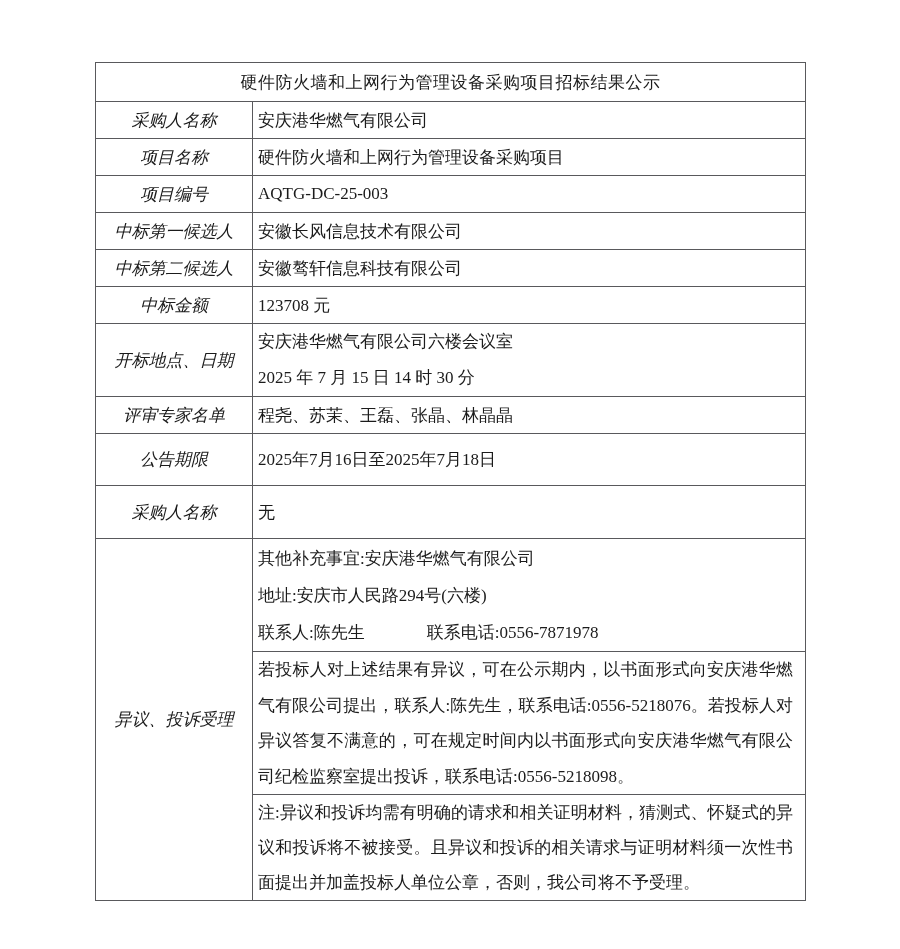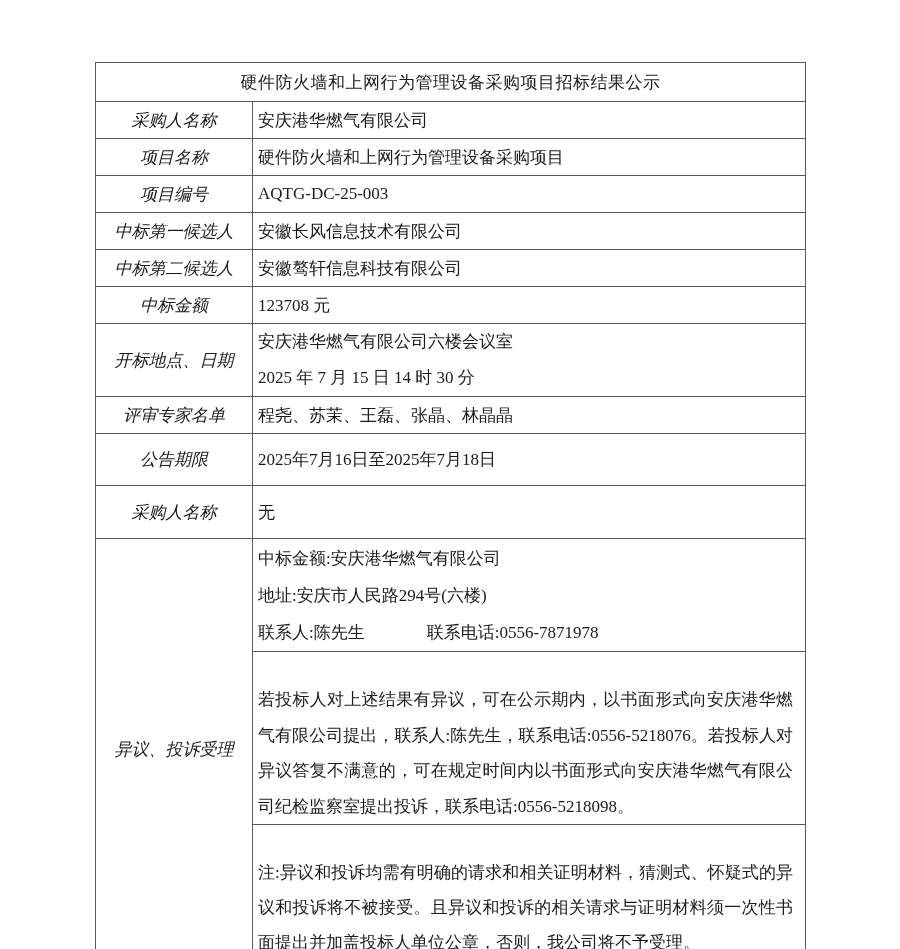--- a/index.html
+++ b/index.html
@@ -32,21 +32,21 @@
   tr.experts { height: 37px; }
   tr.period { height: 52px; }
   tr.other { height: 53px; }
   tr.obj-1 { height: 113px; }
   tr.obj-2 { height: 141px; }
   tr.obj-3 { height: 106px; }
   .two-line div { line-height: 36px; height: 36px; }
   td.contact-cell { vertical-align: middle; }
   .contact-line { line-height: 37px; height: 37px; white-space: nowrap; }
   .contact-gap { margin-left: 62px; }
-  .para { text-align: justify; margin-top: 30px; }
+  .para { text-align: justify; }
   td.procedure-cell .para { line-height: 35.5px; }
   td.note-cell .para { line-height: 35px; }
 </style>
 </head>
 <body>
 
 <div class="page">
   <table class="doc">
     <colgroup>
         <col class="c1">
@@ -107,21 +107,21 @@
     </tr>
 
     <tr class="other">
       <td class="label">采购人名称</td>
       <td class="value">无</td>
     </tr>
 
     <tr class="obj-1">
       <td class="label" rowspan="3">异议、投诉受理</td>
       <td class="value contact-cell">
-        <div class="contact-line">中标金额:安庆港华燃气有限公司</div>
+        <div class="contact-line">其他补充事宜:安庆港华燃气有限公司</div>
         <div class="contact-line">地址:安庆市人民路294号(六楼)</div>
         <div class="contact-line">
           <span>联系人:陈先生</span><span class="contact-gap">联系电话:0556-7871978</span>
         </div>
       </td>
     </tr>
 
     <tr class="obj-2">
       <td class="value procedure-cell">
         <div class="para">若投标人对上述结果有异议，可在公示期内，以书面形式向安庆港华燃气有限公司提出，联系人:陈先生，联系电话:0556-5218076。若投标人对异议答复不满意的，可在规定时间内以书面形式向安庆港华燃气有限公司纪检监察室提出投诉，联系电话:0556-5218098。</div>

